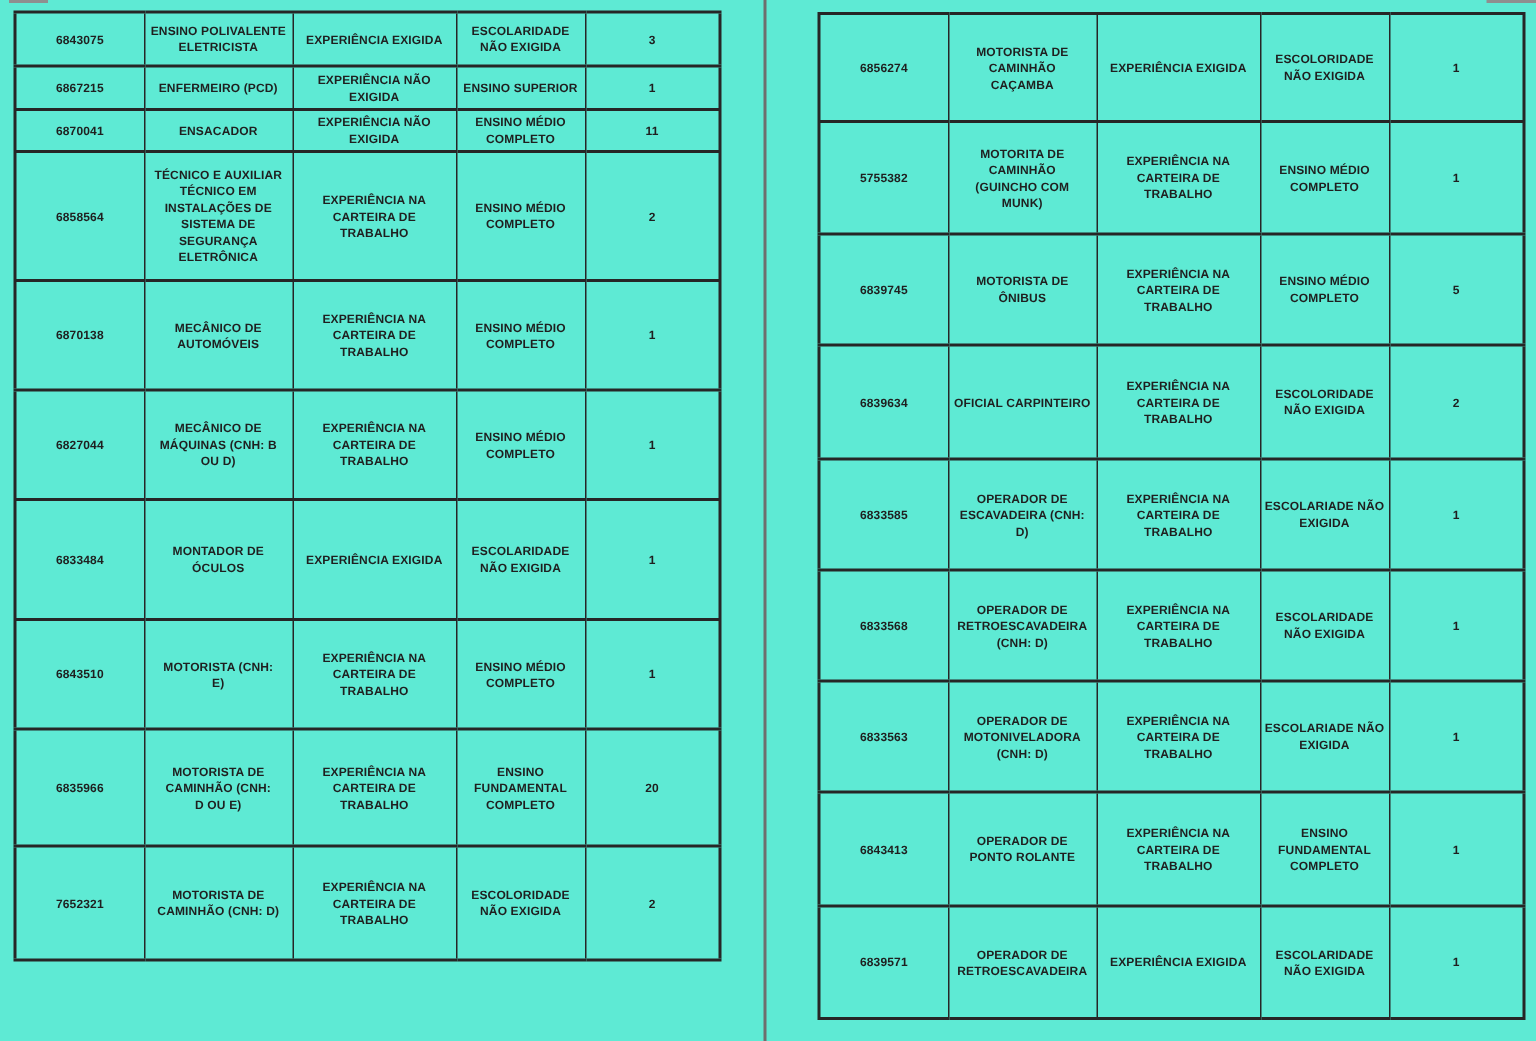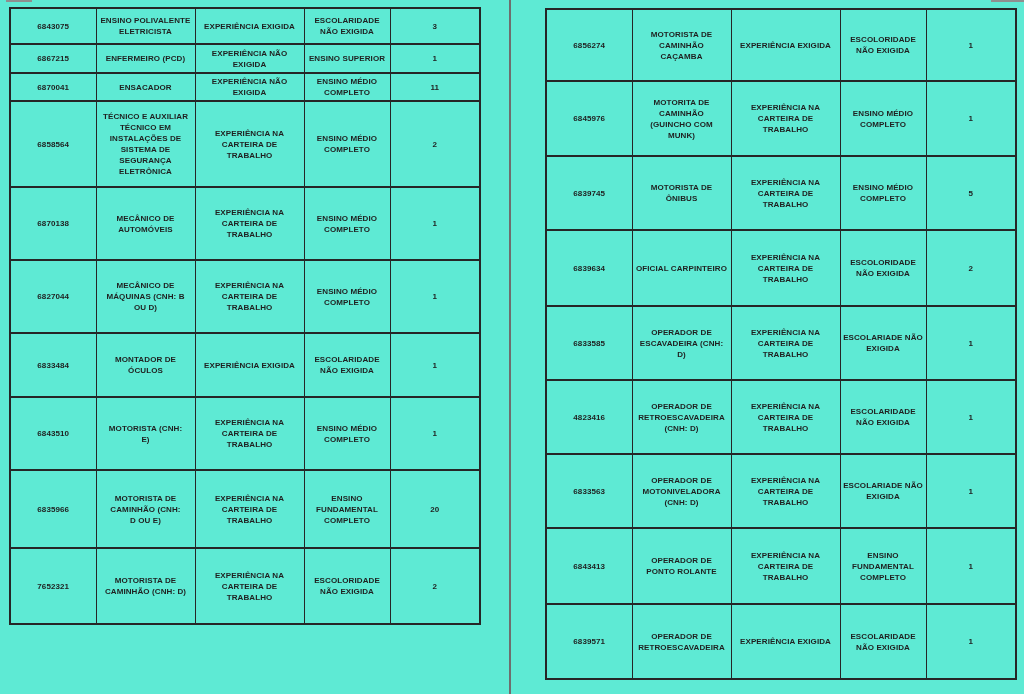--- a/index.html
+++ b/index.html
@@ -59,21 +59,21 @@
     letter-spacing: 0.1px;
     overflow: hidden;
   }
   
   .vt-left tr:nth-child(1)  { height: 36px; }
   .vt-left tr:nth-child(2)  { height: 29px; }
   .vt-left tr:nth-child(3)  { height: 28px; border-radius: 14px; }
   .vt-left tr:nth-child(4)  { height: 86px; }
   .vt-left tr:nth-child(5)  { height: 73px; }
   .vt-left tr:nth-child(6)  { height: 73px; }
-  .vt-left tr:nth-child(7)  { height: 64px; }
+  .vt-left tr:nth-child(7)  { height: 80px; }
   .vt-left tr:nth-child(8)  { height: 73px; }
   .vt-left tr:nth-child(9)  { height: 78px; }
   .vt-left tr:nth-child(10) { height: 76px; }
   
   .vt-right tr:nth-child(1) { height: 72px; }
   .vt-right tr:nth-child(2) { height: 75px; }
   .vt-right tr:nth-child(3) { height: 74px; }
   .vt-right tr:nth-child(4) { height: 76px; }
   .vt-right tr:nth-child(5) { height: 74px; }
   .vt-right tr:nth-child(6) { height: 74px; }
@@ -222,21 +222,21 @@
           <td>6856274</td>
           <td>MOTORISTA DE
 CAMINHÃO
 CAÇAMBA</td>
           <td>EXPERIÊNCIA EXIGIDA</td>
           <td>ESCOLORIDADE
 NÃO EXIGIDA</td>
           <td>1</td>
         </tr>
         <tr>
-          <td>6845976</td>
+          <td>5755382</td>
           <td>MOTORITA DE
 CAMINHÃO
 (GUINCHO COM
 MUNK)</td>
           <td>EXPERIÊNCIA NA
 CARTEIRA DE
 TRABALHO</td>
           <td>ENSINO MÉDIO
 COMPLETO</td>
           <td>1</td>
@@ -268,21 +268,21 @@
 ESCAVADEIRA (CNH:
 D)</td>
           <td>EXPERIÊNCIA NA
 CARTEIRA DE
 TRABALHO</td>
           <td>ESCOLARIADE NÃO
 EXIGIDA</td>
           <td>1</td>
         </tr>
         <tr>
-          <td>4823416</td>
+          <td>6833568</td>
           <td>OPERADOR DE
 RETROESCAVADEIRA
 (CNH: D)</td>
           <td>EXPERIÊNCIA NA
 CARTEIRA DE
 TRABALHO</td>
           <td>ESCOLARIDADE
 NÃO EXIGIDA</td>
           <td>1</td>
         </tr>

